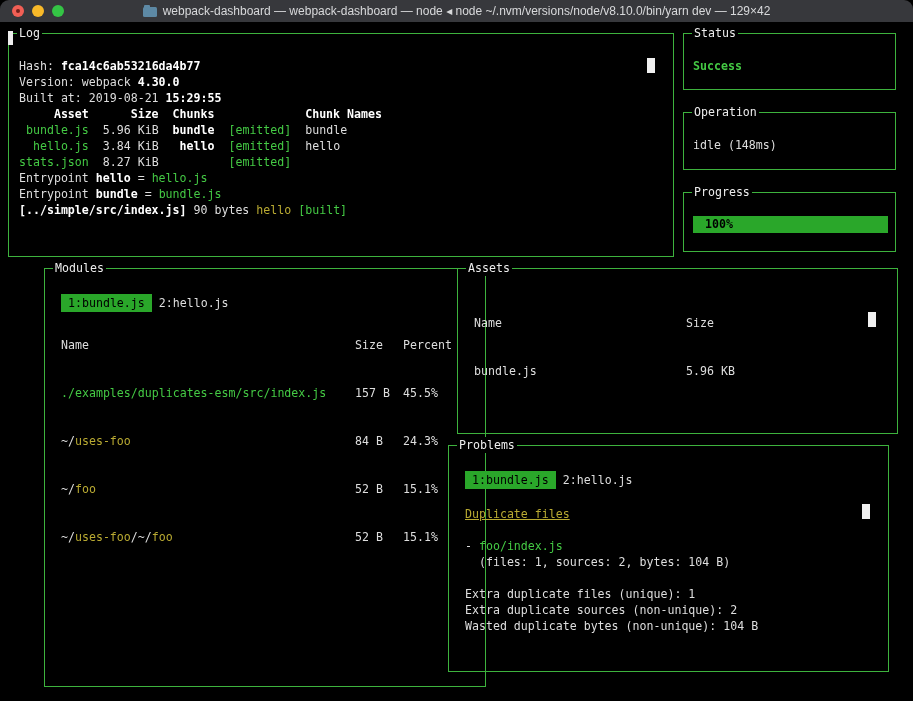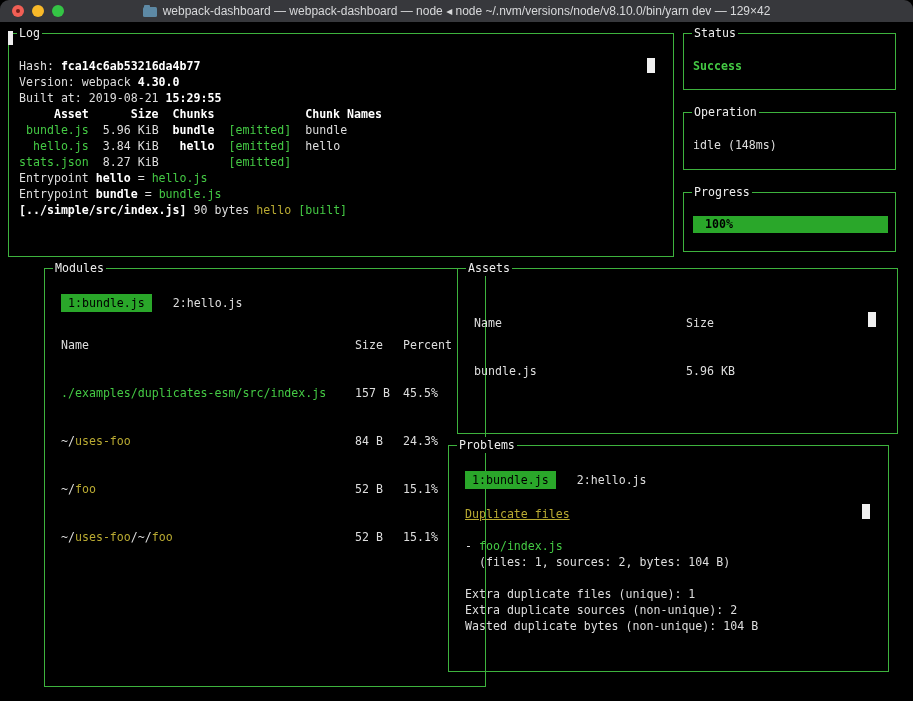--- a/index.html
+++ b/index.html
@@ -32,21 +32,21 @@
   .cursor{position:absolute;left:8px;top:9px;width:5px;height:14px;background:#ededed;z-index:5;}
   
   #p-log{left:8px;top:11px;width:666px;height:224px;padding:24px 0 0 10px;}
   #p-status{left:683px;top:11px;width:213px;height:57px;padding:24px 0 0 9px;}
   #p-operation{left:683px;top:90px;width:213px;height:58px;padding:24px 0 0 9px;}
   #p-progress{left:683px;top:170px;width:213px;height:60px;padding:23px 0 0 9px;}
   #p-modules{left:8px;top:246px;width:442px;height:419px;padding:25px 16px 0 16px;margin-left:36px;}
   #p-assets{left:457px;top:246px;width:441px;height:166px;padding:46px 16px 0 16px;}
   #p-problems{left:448px;top:423px;width:441px;height:227px;padding:25px 16px 0 16px;}
   
-  .tabs{display:flex;gap:14px;height:18px;}
+  .tabs{display:flex;height:18px;}
   .tab{padding:0 7px;line-height:18px;color:#dedede;cursor:default;}
   .tab.selected{background:var(--tabbg);color:#000;}
   
   .pbar{width:195px;height:17px;background:var(--tabbg);color:#000;font-weight:bold;line-height:17px;padding-left:12px;box-sizing:border-box;}
   
   .grid-m{display:grid;grid-template-columns:294px 48px auto;}
   .grid-a{display:grid;grid-template-columns:212px auto;}
   .mhead{margin-top:25px;}
   .mrow{margin-top:32px;}
   .mrow:first-of-type{margin-top:31px;}

